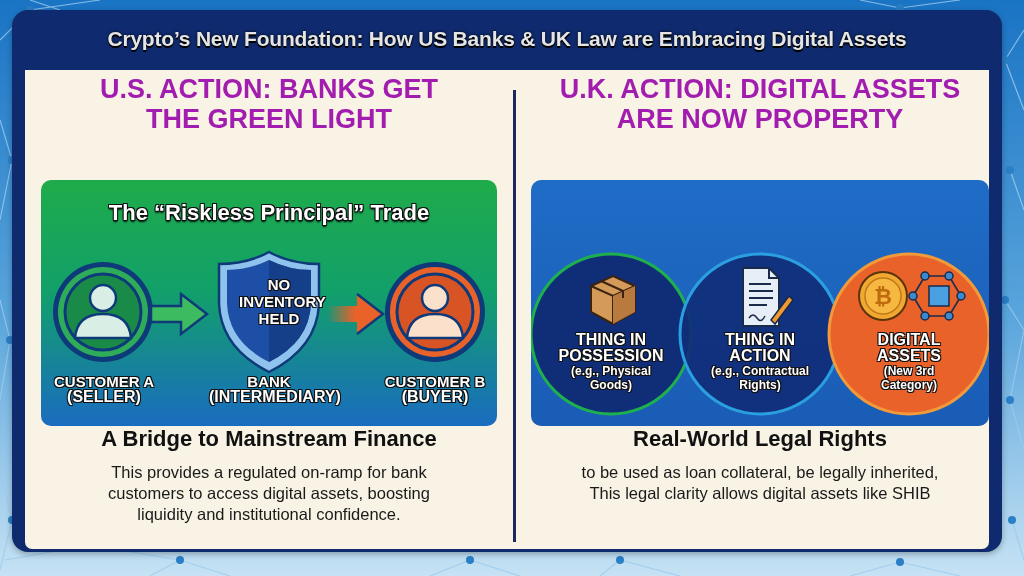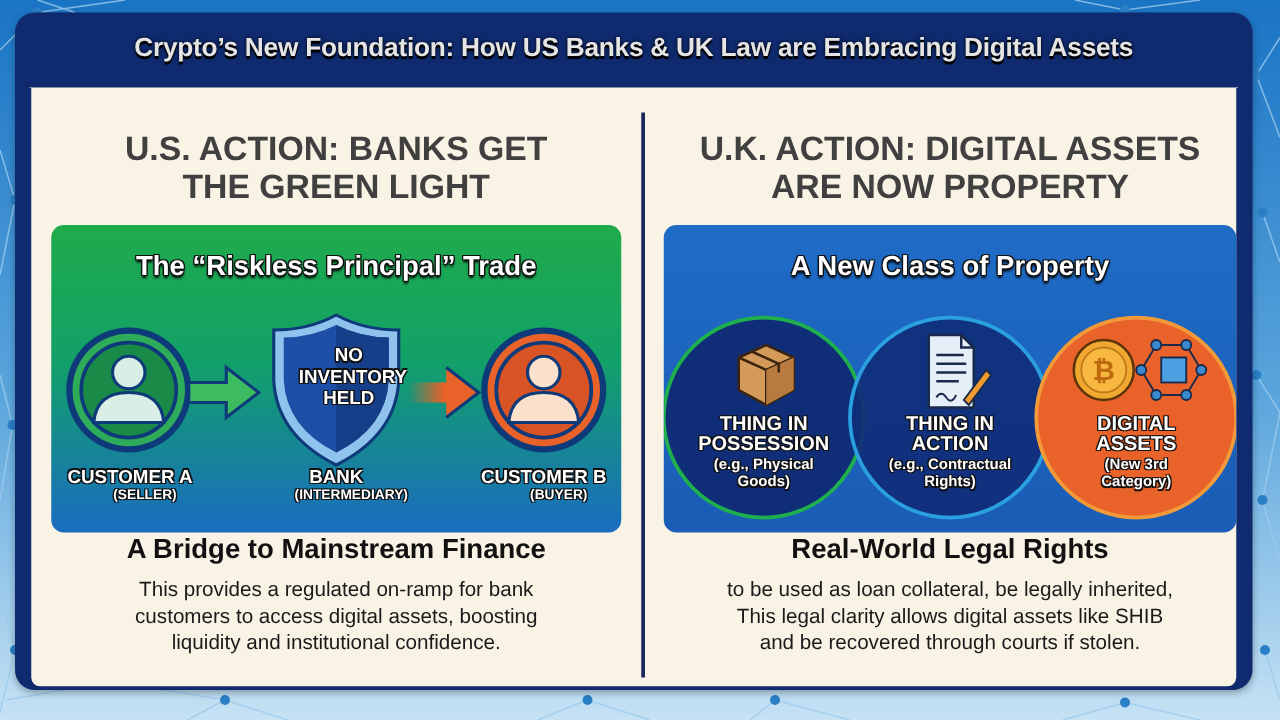--- a/index.html
+++ b/index.html
@@ -26,42 +26,42 @@
     border: 3px solid #0f2a6e; border-top: none;
   }
   .divider {
     position: absolute; left: 488px; top: 20px; width: 3px; height: 452px;
     background: #1b2a5e;
   }
   .panel { position: absolute; top: 0; height: 100%; }
   .panel.left { left: 10px; width: 468px; }
   .panel.right { left: 500px; width: 470px; }
   .heading {
-    text-align: center; font-weight: bold; color: #404040;
-    font-size: 27px; line-height: 30px; margin-top: 34px; height: 66px;
+    text-align: center; font-weight: bold; color: #a21caf;
+    font-size: 27px; line-height: 30px; margin-top: 4px; height: 66px;
   }
   .card {
     position: absolute; top: 110px; left: 6px; right: 6px; height: 246px;
     border-radius: 10px; overflow: hidden;
   }
   .card.green { background: linear-gradient(180deg, #1fab4a 0%, #12a06a 45%, #1a6cc0 100%); }
   .card.blue { background: linear-gradient(180deg, #1f6cc6 0%, #1a5cb6 100%); }
   .card-title {
     text-align: center; color: #fff; font-weight: bold; font-size: 22px;
     margin-top: 20px;
     text-shadow: -1px -1px 0 #111, 1px -1px 0 #111, -1px 1px 0 #111, 1px 1px 0 #111, 0 2px 2px #000;
   }
   .flow { position: absolute; left: 0; top: 68px; width: 100%; height: 175px; }
   .node-label {
     position: absolute; color: #fff; font-weight: bold; text-align: center;
     text-shadow: -1px -1px 0 #111, 1px -1px 0 #111, -1px 1px 0 #111, 1px 1px 0 #111;
     line-height: 15px;
   }
   .node-label .main { font-size: 15px; display: block; }
-  .node-label .sub { font-size: 11px; display: block; margin-left: 24px; }
+  .node-label .sub { font-size: 16px; display: block; }
   .shield-text {
     position: absolute; color: #fff; font-weight: bold; text-align: center;
     font-size: 15px; line-height: 17px;
     text-shadow: -1px -1px 0 #111, 1px -1px 0 #111, -1px 1px 0 #111, 1px 1px 0 #111;
   }
   .subhead {
     position: absolute; top: 356px; left: 0; right: 0; text-align: center;
     font-weight: bold; font-size: 22px; color: #111;
   }
   .body-text {
@@ -189,21 +189,20 @@
       </div>
     </div>
 
     <div class="panel right">
       <div class="heading">
         <div>U.K. ACTION: DIGITAL ASSETS</div>
         <div>ARE NOW PROPERTY</div>
       </div>
 
       <div class="card blue">
-        <div class="card-title">A New Class of Property</div>
 
         <div class="venn">
           <svg width="458" height="190" viewBox="0 0 458 190" style="position:absolute;left:0;top:0;">
             <circle cx="80" cy="100" r="80" fill="#102e78" stroke="#1fb04e" stroke-width="3"></circle>
             <circle cx="229" cy="100" r="80" fill="#102e78" fill-opacity="0.92" stroke="#2aa0e0" stroke-width="3"></circle>
             <circle cx="378" cy="100" r="80" fill="#e8622a" stroke="#f29a3a" stroke-width="3"></circle>
 
             <g>
               <path d="M60 52 L82 42 L104 52 L104 78 L82 90 L60 78 Z" fill="#d49a5a" stroke="#3a2410" stroke-width="2"></path>
               <path d="M60 52 L82 62 L104 52" fill="none" stroke="#3a2410" stroke-width="2"></path>
@@ -264,17 +263,16 @@
             <span class="sub">(New 3rd</span>
             <span class="sub">Category)</span>
           </div>
         </div>
       </div>
 
       <div class="subhead">Real-World Legal Rights</div>
       <div class="body-text">
         <div>to be used as loan collateral, be legally inherited,</div>
         <div>This legal clarity allows digital assets like SHIB</div>
-        <div>and be recovered through courts if stolen.</div>
       </div>
     </div>
   </div>
 </div>
 
 </body></html>

